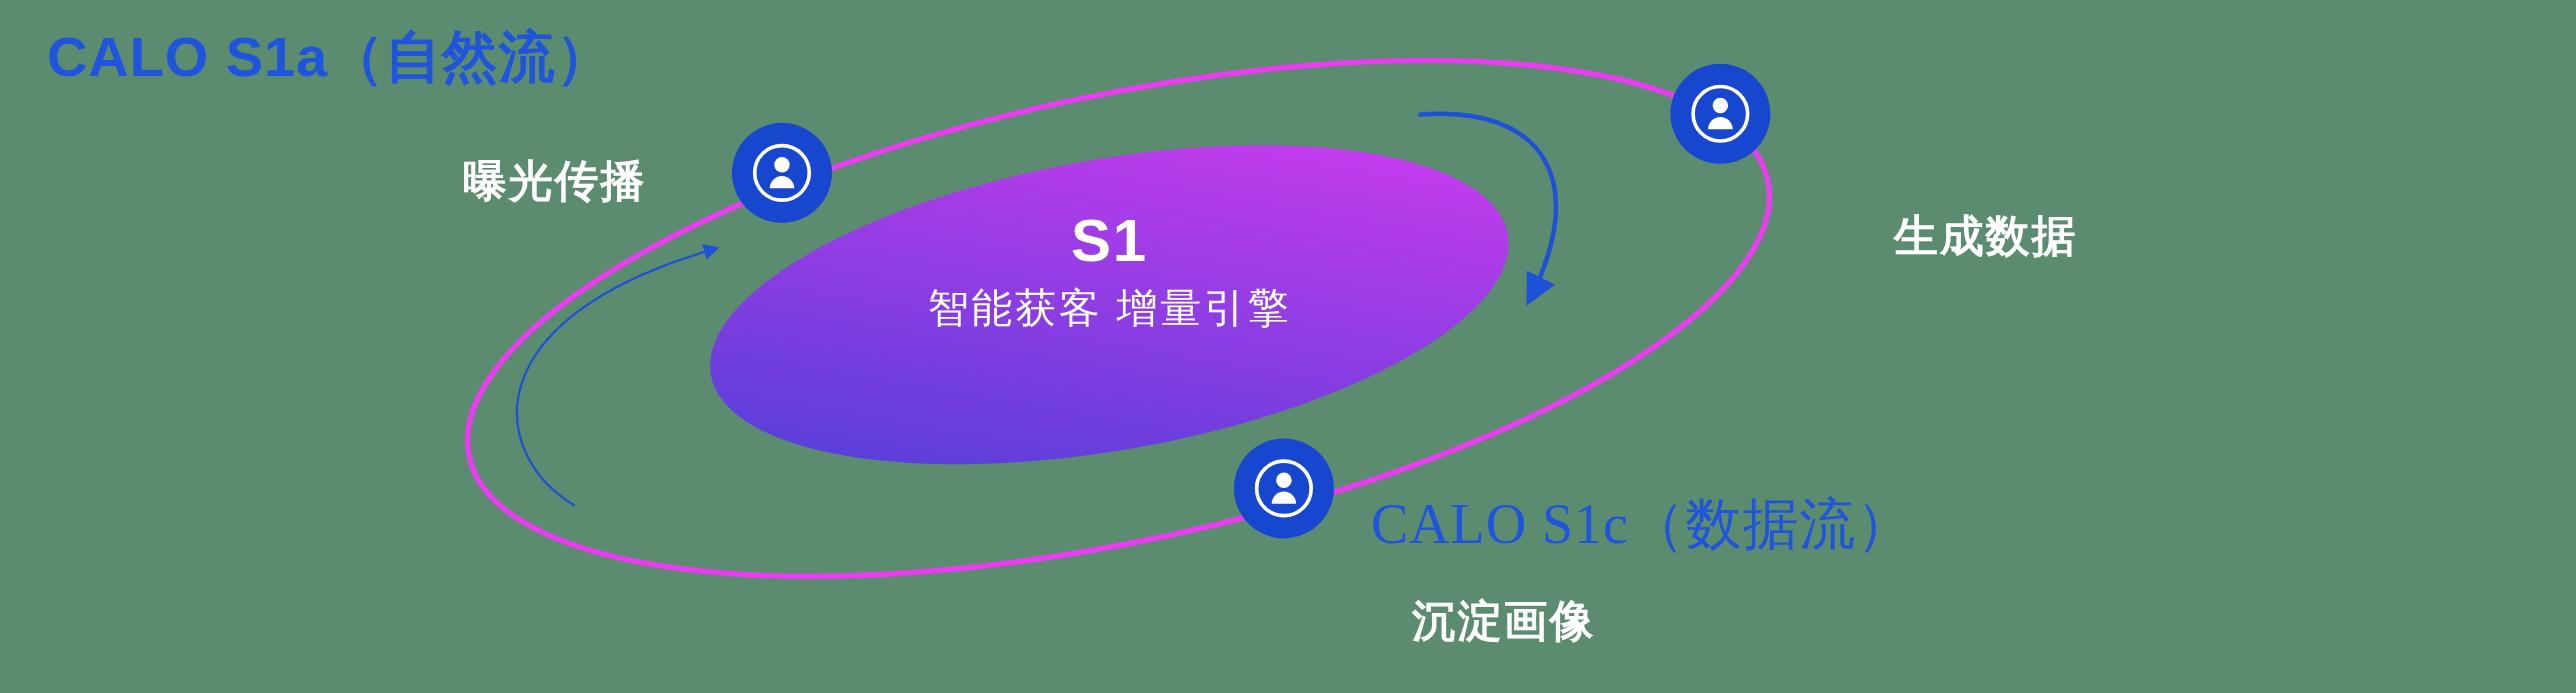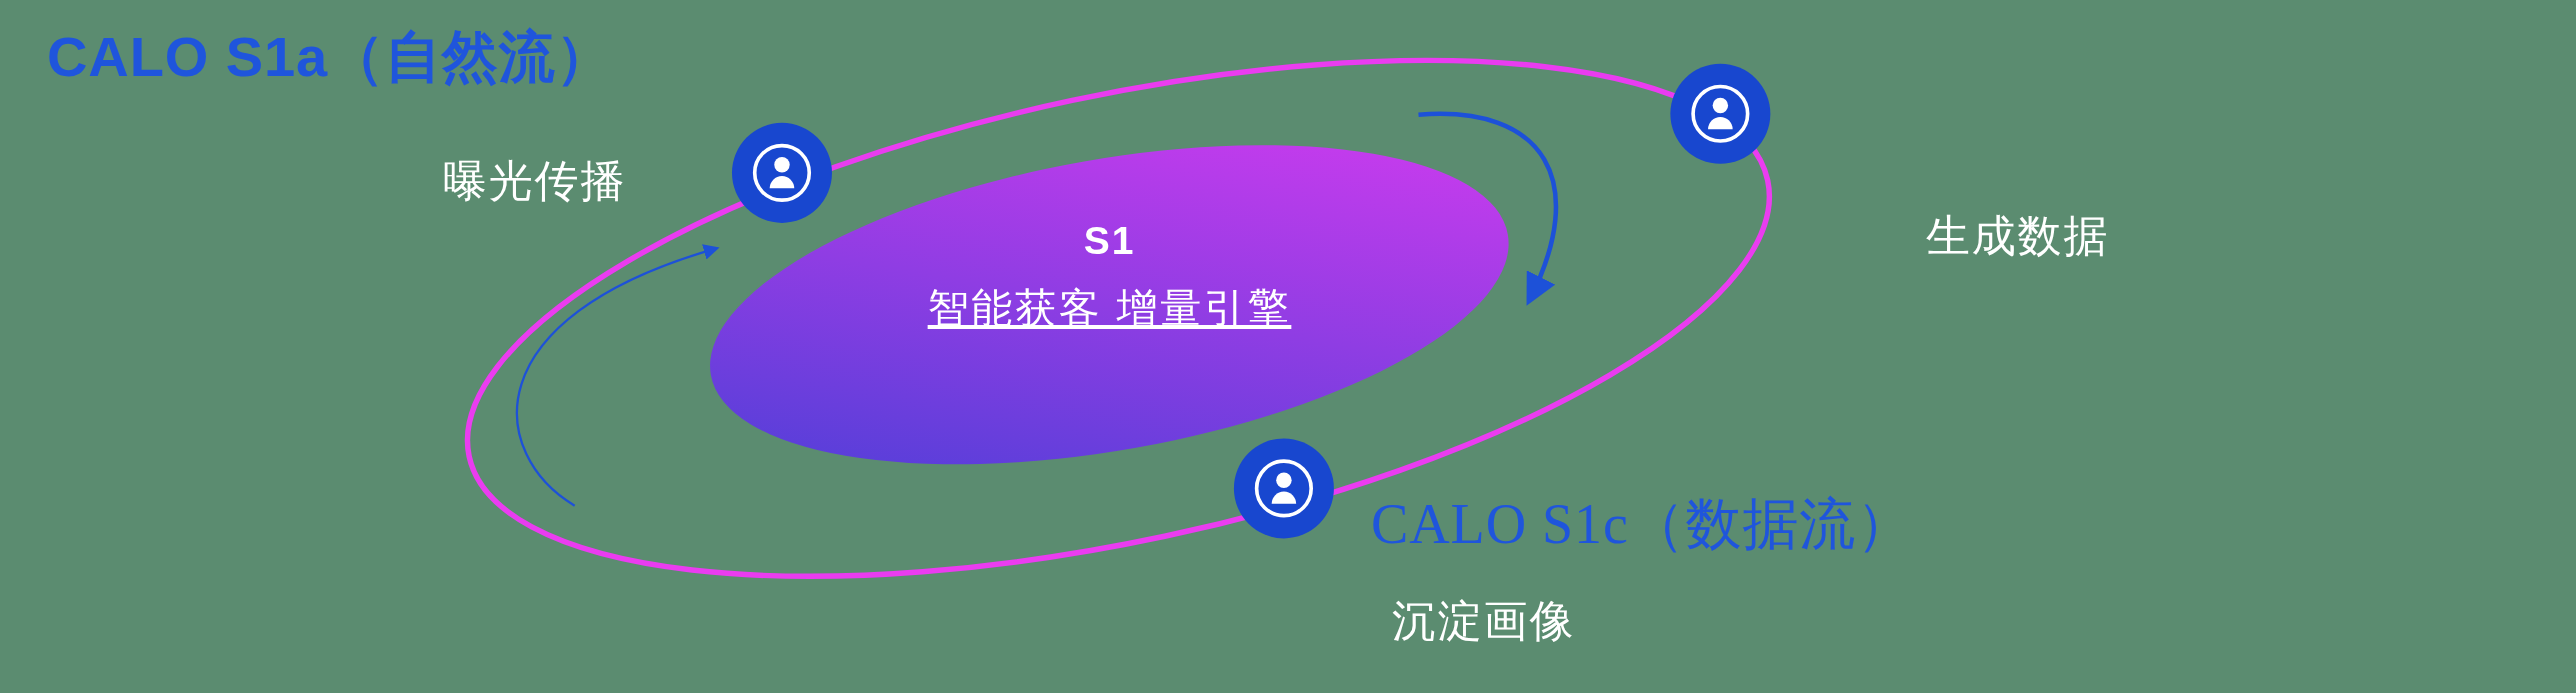--- a/index.html
+++ b/index.html
@@ -29,51 +29,51 @@
   }
   .label-blue {
     color: var(--label-blue, #1f55dc);
     font-size: 56px;
     font-weight: 500;
     letter-spacing: 0.9px;
   }
   .label-white {
     color: var(--text-white, #ffffff);
     font-size: 44px;
-    font-weight: 400;
+    font-weight: 700;
     letter-spacing: 1.8px;
+    margin-left: 20px;
   }
   
   .t-s1a { left: 47px;   top: 25.5px; font-weight: bold;  }
   .s-s1a { left: 443px;  top: 157px; }
   .t-s1b { left: 1823px; top: 80px;  }
-  .s-s1b { left: 1926px; top: 212px; text-align: center; }
+  .s-s1b { left: 1874px; top: 212px; text-align: center; }
   .t-s1c { left: 1371px; top: 494px; font-family: Liberation Serif, serif; }
   .s-s1c { left: 1392px; top: 597px; }
   
   .center-text {
     position: absolute;
     left: 746px;
     top: 202px;
     width: 727px;
     text-align: center;
     color: var(--text-white, #ffffff);
   }
   .center-title {
-    font-size: 39px;
+    font-size: 60px;
     font-weight: 600;
     line-height: 78px;
     letter-spacing: 1.8px;
   }
   .center-subtitle {
     font-size: 41px;
     font-weight: 400;
     line-height: 56px;
     letter-spacing: 2.7px;
-    text-decoration: underline;
   }
 </style>
 </head>
 <body>
 
 <div class="canvas">
 
   <svg width="2576" height="694" viewBox="0 0 2833 763">
     <defs>
       <linearGradient id="coreGrad" x1="0%" y1="100%" x2="100%" y2="0%">

